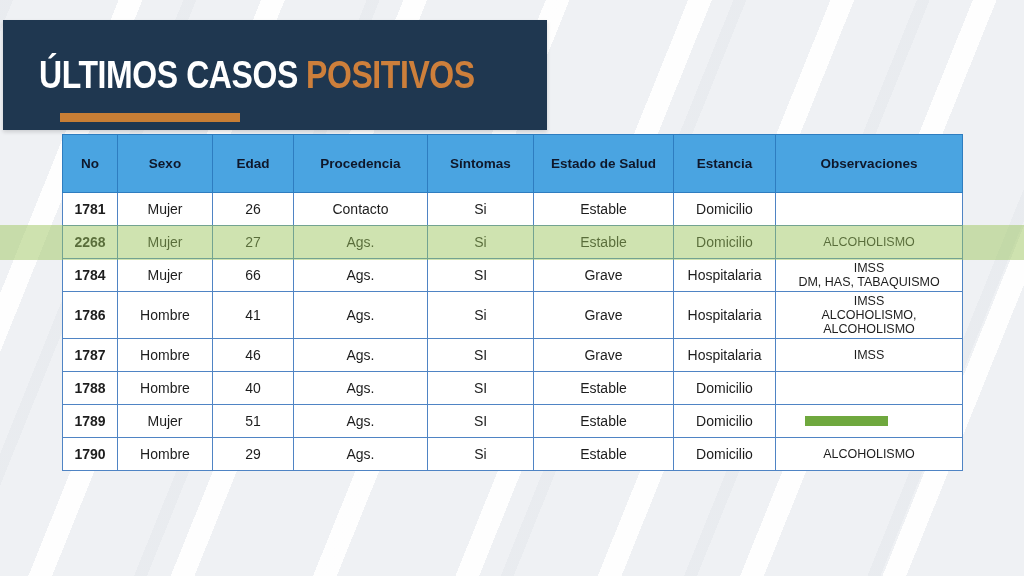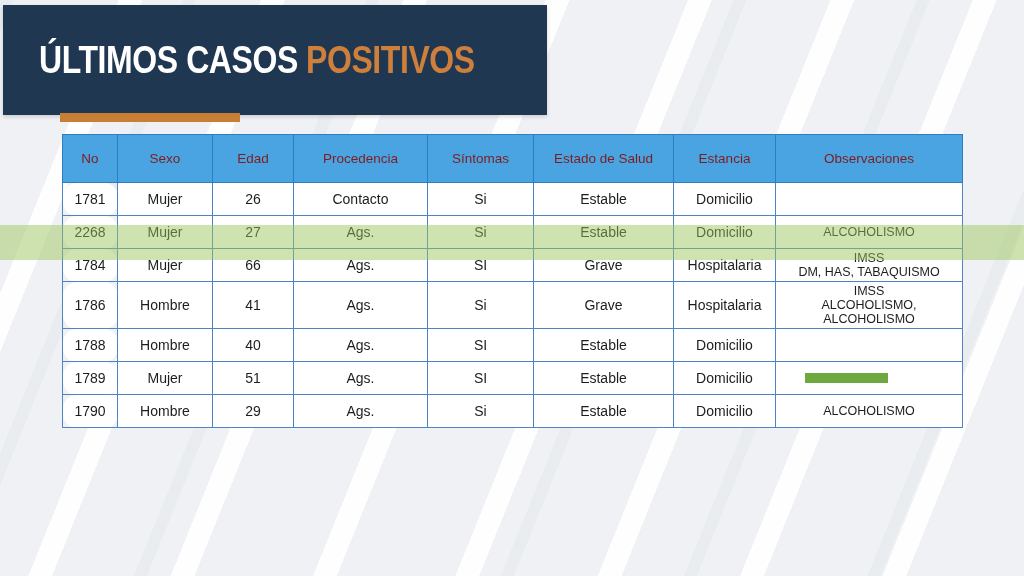--- a/index.html
+++ b/index.html
@@ -15,21 +15,21 @@
     background:
       repeating-linear-gradient(112deg,
         rgba(255,255,255,0) 0px, rgba(255,255,255,0) 110px,
         rgba(255,255,255,0.95) 110px, rgba(255,255,255,0.95) 132px),
       repeating-linear-gradient(112deg,
         rgba(222,226,231,0.35) 0px, rgba(222,226,231,0.35) 12px,
         rgba(239,241,244,0) 12px, rgba(239,241,244,0) 170px),
       #eff1f4;
   }
   .title-block {
-    position:absolute; left:3px; top:5px; width:544px; height:110px;
+    position:absolute; left:3px; top:20px; width:544px; height:110px;
     background:var(--navy);
     box-shadow:0 2px 4px rgba(0,0,0,0.15);
     display:flex; align-items:center;
   }
   .title-text {
     font-size:39px; font-weight:bold; letter-spacing:-0.5px;
     transform:scaleX(0.82); transform-origin:left center;
     margin-left:36px; white-space:nowrap;
   }
   .title-primary { color:#ffffff; }
@@ -39,33 +39,33 @@
     background:var(--accent-bar);
   }
   .table-wrap { position:absolute; left:62px; top:134px; width:900px; }
   table { border-collapse:collapse; width:900px; table-layout:fixed; }
   col.c-no{width:55px} col.c-sexo{width:95px} col.c-edad{width:81px}
   col.c-proc{width:134px} col.c-sint{width:106px} col.c-salud{width:140px}
   col.c-estancia{width:102px} col.c-obs{width:187px}
   th {
     background:var(--header-blue);
     border:1px solid #2e7dc0;
-    height:48px;
-    font-size:13.5px; font-weight:400; color:#7f1d1d;
+    height:58px;
+    font-size:13.5px; font-weight:700; color:#0f172a;
     text-align:center; vertical-align:middle;
   }
   td {
     border:1px solid #4f84c4;
     background:#ffffff;
     height:33px;
     font-size:14px; color:#1d1d1d;
     text-align:center; vertical-align:middle;
     padding:2px 3px;
   }
-  td.col-no { font-weight:normal;border-radius:14px; }
+  td.col-no { font-weight:bold; }
   td.col-obs { font-size:12.5px; line-height:1.12; }
   .highlight-band {
     position:absolute; left:0; width:1024px;
     background:rgba(154,197,90,0.48);
     pointer-events:none; z-index:5;
   }
   .redaction-bar {
     display:block; width:83px; height:10px; margin-left:26px;
     background:var(--marker-green);
   }
@@ -141,20 +141,30 @@
           <td class="col-no">1786</td>
           <td class="col-sexo">Hombre</td>
           <td class="col-edad">41</td>
           <td class="col-procedencia">Ags.</td>
           <td class="col-sintomas">Si</td>
           <td class="col-estado_de_salud">Grave</td>
           <td class="col-estancia">Hospitalaria</td>
           <td class="col-obs"><span>IMSS</span><br><span>ALCOHOLISMO,</span><br><span>ALCOHOLISMO</span></td>
         </tr>
         <tr>
+          <td class="col-no">1787</td>
+          <td class="col-sexo">Hombre</td>
+          <td class="col-edad">46</td>
+          <td class="col-procedencia">Ags.</td>
+          <td class="col-sintomas">SI</td>
+          <td class="col-estado_de_salud">Grave</td>
+          <td class="col-estancia">Hospitalaria</td>
+          <td class="col-obs"><span>IMSS</span></td>
+        </tr>
+        <tr>
           <td class="col-no">1788</td>
           <td class="col-sexo">Hombre</td>
           <td class="col-edad">40</td>
           <td class="col-procedencia">Ags.</td>
           <td class="col-sintomas">SI</td>
           <td class="col-estado_de_salud">Estable</td>
           <td class="col-estancia">Domicilio</td>
           <td class="col-obs"></td>
         </tr>
         <tr>

